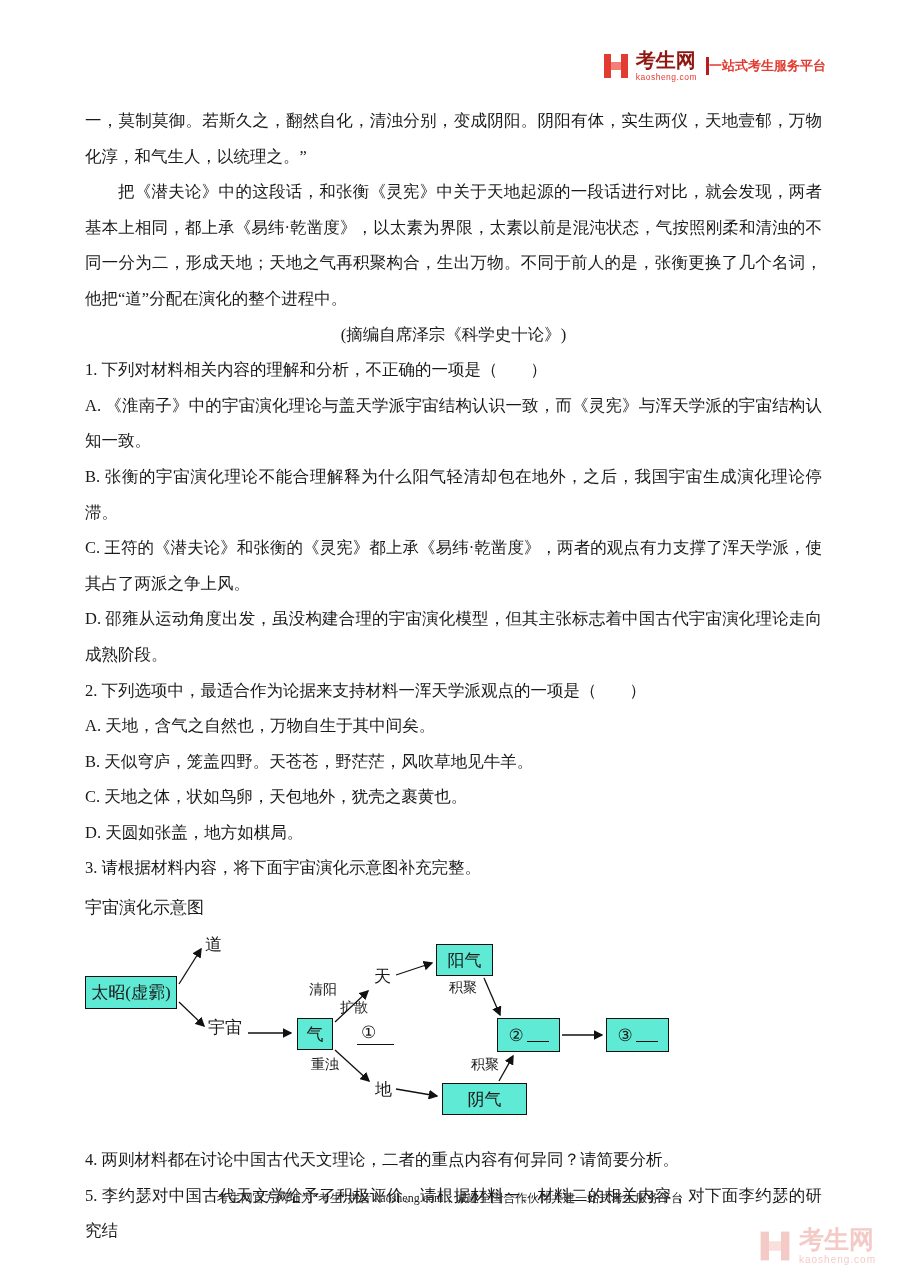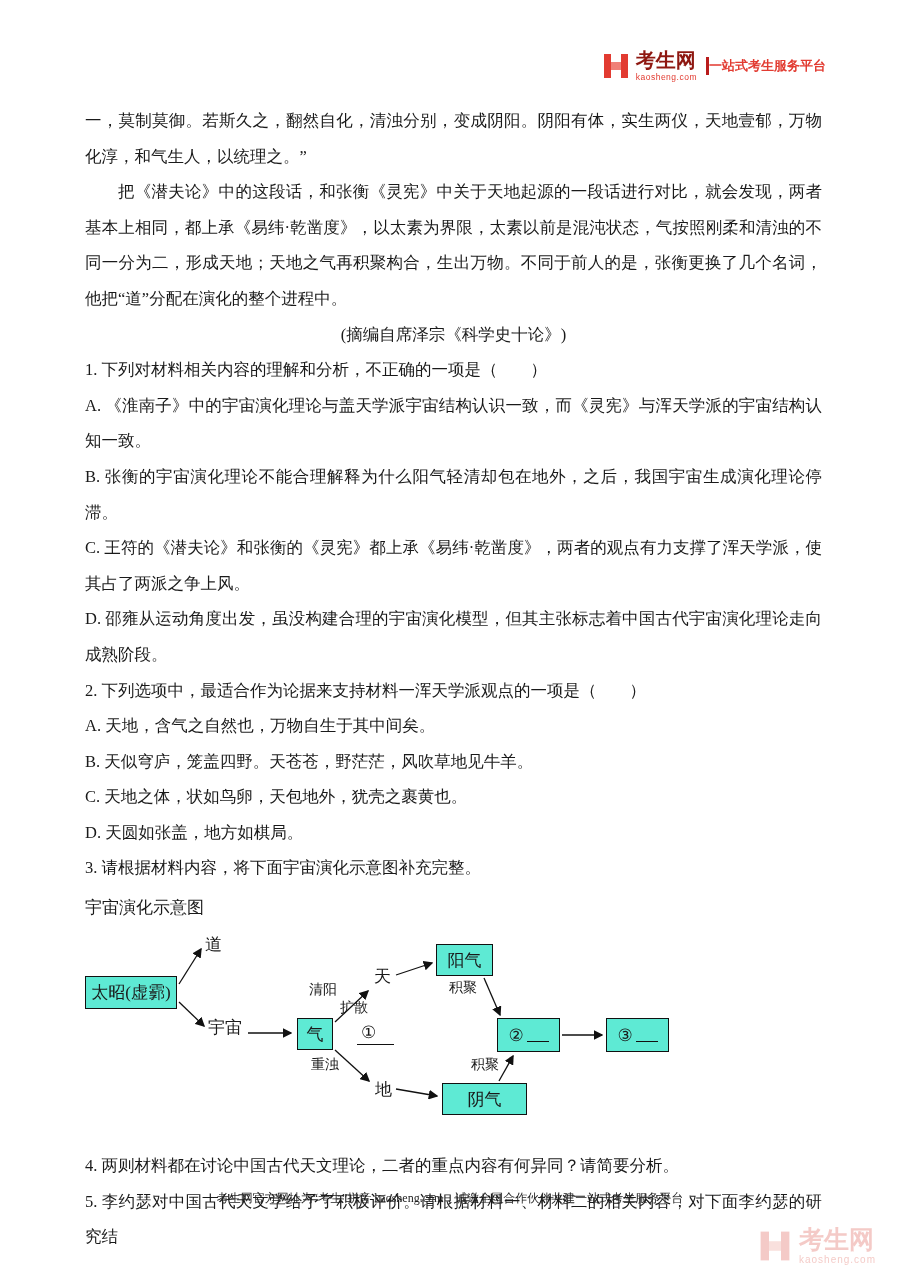--- a/index.html
+++ b/index.html
@@ -122,21 +122,21 @@
       <div class="dlabel small" style="left:255px;top:67px">扩散</div>
       <div class="dlabel" style="left:272px;top:90px">
         <span class="blank1">①</span>
       </div>
       <div class="dlabel small" style="left:226px;top:124px">重浊</div>
       <div class="dlabel" style="left:290px;top:146px">地</div>
       <div class="dlabel small" style="left:364px;top:47px">积聚</div>
       <div class="dlabel small" style="left:386px;top:124px">积聚</div>
     </div>
 
-    <p class="para" style="margin-top:16px">4. 两则材料都在讨论中国古代天文理论，二者的重点内容有何异同？请简要分析。</p>
+    <p class="para" style="margin-top:10px">4. 两则材料都在讨论中国古代天文理论，二者的重点内容有何异同？请简要分析。</p>
     <p class="para">5. 李约瑟对中国古代天文学给予了积极评价。请根据材料一、材料二的相关内容，对下面李约瑟的研究结</p>
   </main>
 
   <div class="footer-line">考生网官方网址为“考生”拼音 kaosheng.com，诚邀全国合作伙伴共建一站式考生服务平台</div>
 
   <div class="watermark">
     <svg class="wm-icon" viewBox="0 0 30 30">
       <rect x="3" y="3" width="7" height="24" fill="#eda8a2"></rect>
       <rect x="20" y="3" width="7" height="24" fill="#eda8a2"></rect>
       <rect x="10" y="11" width="10" height="8" fill="#f6ccc8"></rect>

